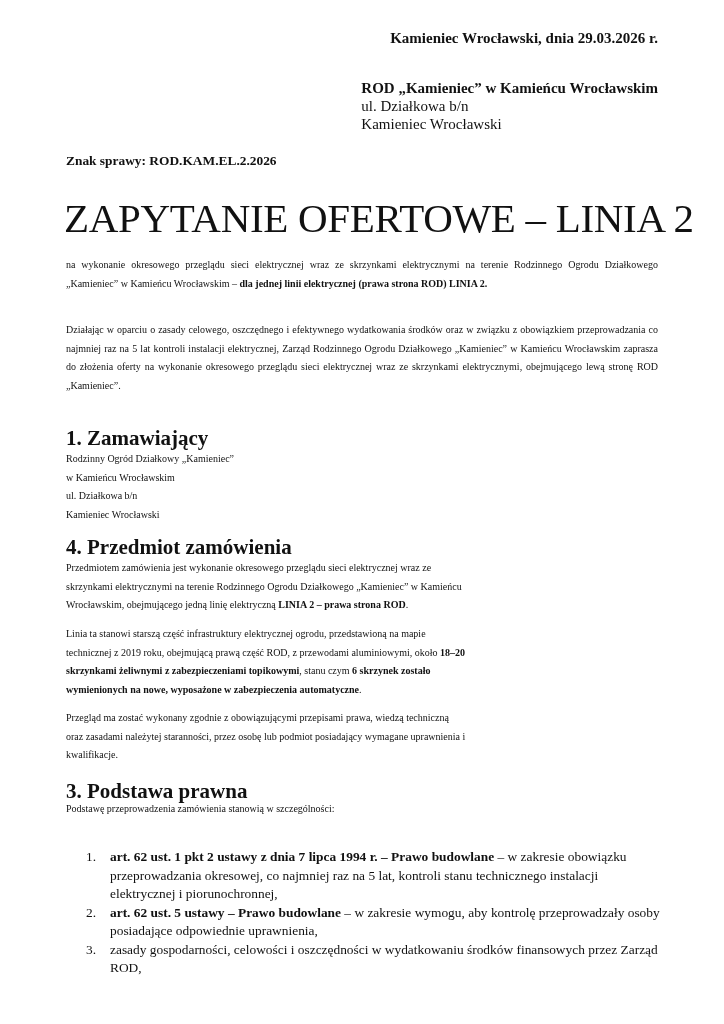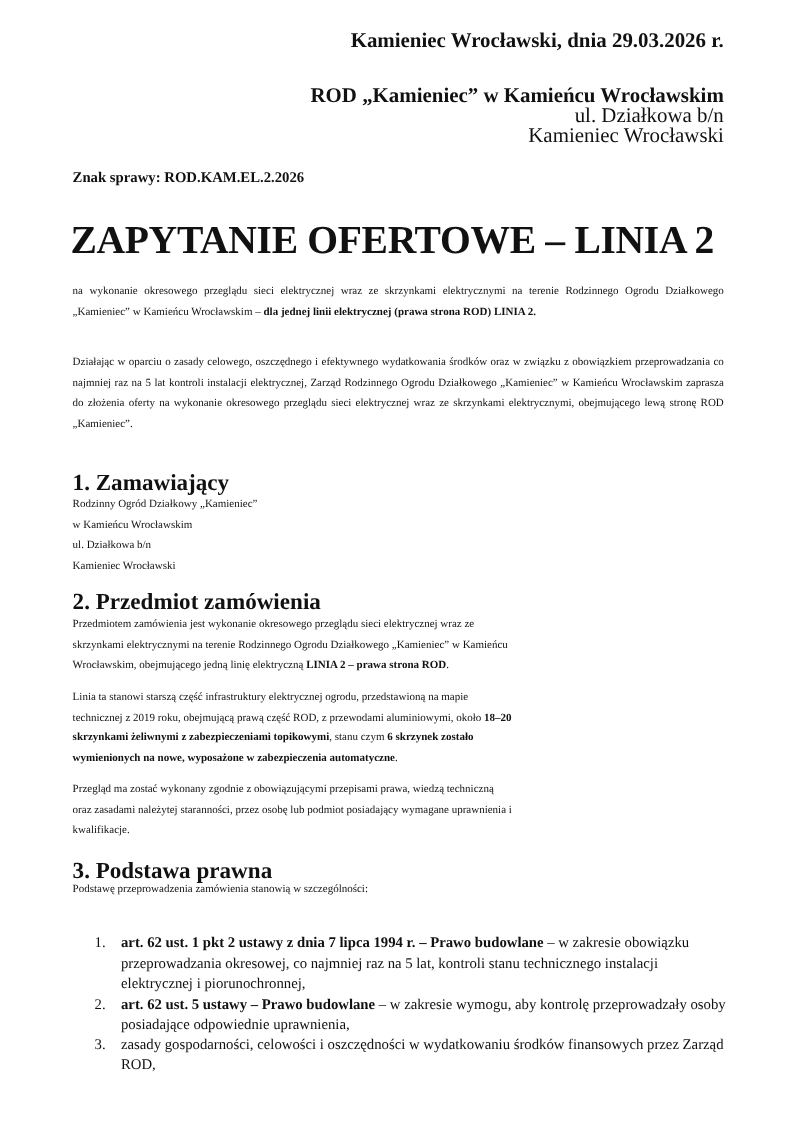--- a/index.html
+++ b/index.html
@@ -1,26 +1,26 @@
 <!DOCTYPE html>
 <html><head>
 <meta charset="utf-8">
 <style>
   html, body { margin: 0; padding: 0; background: #ffffff; }
   body {
     width: 724px; height: 1024px; overflow: hidden; position: relative;
     font-family: "Liberation Serif", "DejaVu Serif", serif; color: #111;
   }
   .page { position: absolute; left: 0; top: 0; width: 724px; height: 1024px; background: #fff; }
-  .right-block { position: absolute; right: 66px; text-align: right; font-size: 19px; line-height: 18px; }
+  .right-block { position: absolute; right: 66px; text-align: left; font-size: 15px; line-height: 18px; }
   .place-date { top: 29px; font-weight: bold; }
   .addressee { top: 79px; }
   .addressee .org { font-weight: bold; }
   .case-ref { position: absolute; left: 66px; top: 153px; font-size: 13.4px; font-weight: bold; }
-  .title { position: absolute; left: 64px; top: 198px; margin: 0; font-size: 36px; font-weight: bold; letter-spacing: -0.3px; line-height: 40px; }
+  .title { position: absolute; left: 64px; top: 198px; margin: 0; font-size: 41px; font-weight: normal; letter-spacing: -0.3px; line-height: 40px; }
   .para { position: absolute; left: 66px; width: 592px; font-size: 10px; line-height: 18.5px; margin: 0; }
   .justify { text-align: justify; text-align-last: left; }
   .h2 { position: absolute; left: 66px; margin: 0; font-size: 21px; font-weight: bold; line-height: 24px; }
   .lines div { white-space: nowrap; }
   b { font-weight: bold; }
   ol.legal { position: absolute; left: 86px; top: 848px; width: 575px; margin: 0; padding: 0; list-style: none; font-size: 13.4px; line-height: 18.5px; }
   ol.legal li { position: relative; padding-left: 24px; }
   ol.legal .num { position: absolute; left: 0; top: 0; }
 </style>
 </head>
@@ -45,21 +45,21 @@
   <p class="para justify" style="top:321px;">Działając w oparciu o zasady celowego, oszczędnego i efektywnego wydatkowania środków oraz w związku z obowiązkiem przeprowadzania co najmniej raz na 5 lat kontroli instalacji elektrycznej, Zarząd Rodzinnego Ogrodu Działkowego „Kamieniec” w Kamieńcu Wrocławskim zaprasza do złożenia oferty na wykonanie okresowego przeglądu sieci elektrycznej wraz ze skrzynkami elektrycznymi, obejmującego lewą stronę ROD „Kamieniec”.</p>
 
   <h2 class="h2" style="top:426px;">1. Zamawiający</h2>
   <div class="para lines" style="top:450px;">
     <div>Rodzinny Ogród Działkowy „Kamieniec”</div>
     <div>w Kamieńcu Wrocławskim</div>
     <div>ul. Działkowa b/n</div>
     <div>Kamieniec Wrocławski</div>
   </div>
 
-  <h2 class="h2" style="top:535px;">2. Przedmiot zamówienia</h2>
+  <h2 class="h2" style="top:535px;">4. Przedmiot zamówienia</h2>
   <div class="para lines" style="top:559px;">
     <div>Przedmiotem zamówienia jest wykonanie okresowego przeglądu sieci elektrycznej wraz ze</div>
     <div>skrzynkami elektrycznymi na terenie Rodzinnego Ogrodu Działkowego „Kamieniec” w Kamieńcu</div>
     <div><span>Wrocławskim, obejmującego jedną linię elektryczną </span><b>LINIA 2 – prawa strona ROD</b><span>.</span></div>
   </div>
 
   <div class="para lines" style="top:625px;">
     <div>Linia ta stanowi starszą część infrastruktury elektrycznej ogrodu, przedstawioną na mapie</div>
     <div><span>technicznej z 2019 roku, obejmującą prawą część ROD, z przewodami aluminiowymi, około </span><b>18–20</b></div>
     <div><b>skrzynkami żeliwnymi z zabezpieczeniami topikowymi</b><span>, stanu czym </span><b>6 skrzynek zostało</b></div>

